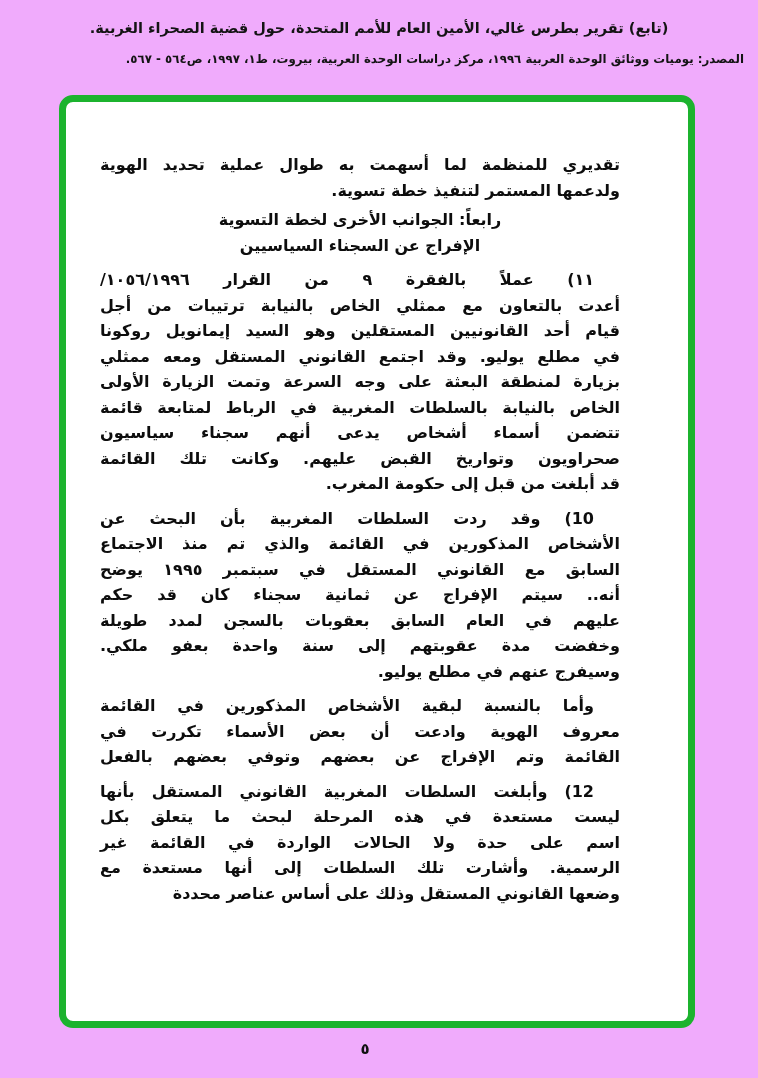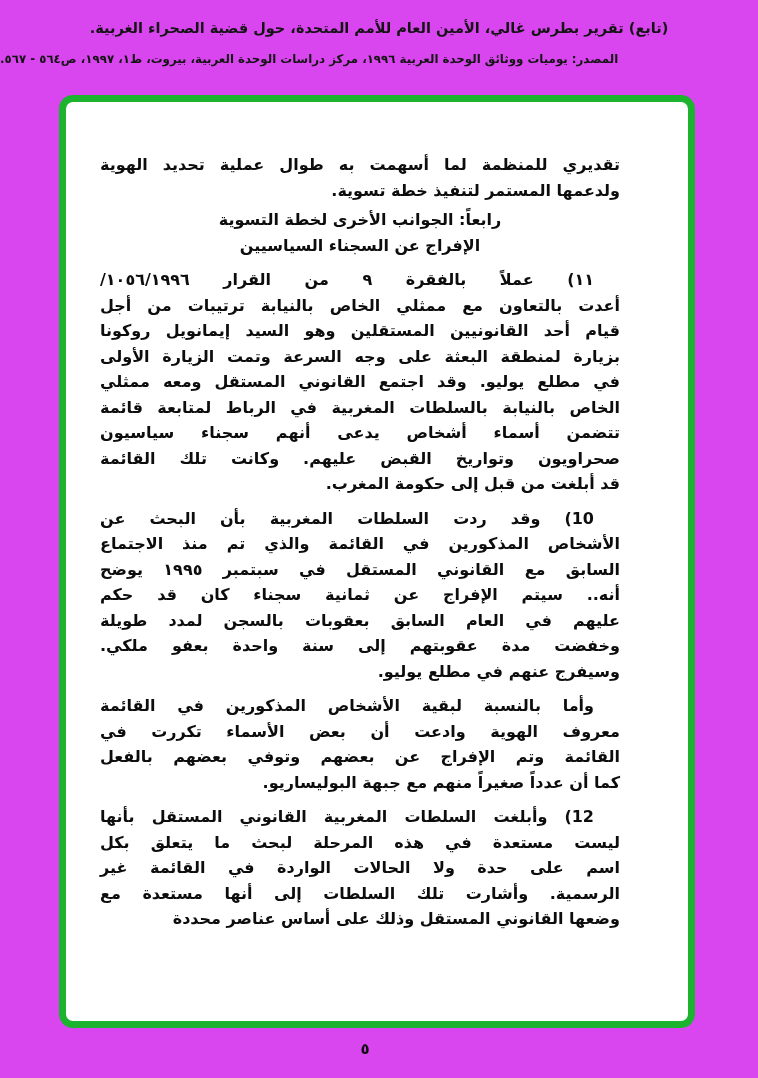--- a/index.html
+++ b/index.html
@@ -8,42 +8,42 @@
     background: #ffffff;
   }
   body {
     font-family: "DejaVu Sans", sans-serif;
     color: #111111;
   }
   .page {
     position: relative;
     width: 758px;
     height: 1078px;
-    background: #d946ef;
+    background: #f0abfc;
     overflow: hidden;
     direction: rtl;
   }
   
   .hdr-title {
     position: absolute;
     top: 20px;
     right: 0;
     left: 0;
     text-align: center;
     font-size: 14.5px;
     font-weight: bold;
     letter-spacing: 0px;
     color: #141414;
   }
   .hdr-source {
     position: absolute;
     top: 52px;
     right: 14px;
     left: 0;
-    text-align: left;
+    text-align: right;
     font-size: 11.8px;
     font-weight: bold;
     color: #141414;
   }
   
   .doc-frame {
     position: absolute;
     top: 95px;
     left: 59px;
     width: 636px;
@@ -116,43 +116,42 @@
       <div class="ln last">ولدعمها المستمر لتنفيذ خطة تسوية.</div>
     </div>
 
     <div class="doc-heading h1">رابعاً: الجوانب الأخرى لخطة التسوية</div>
     <div class="doc-heading h2">الإفراج عن السجناء السياسيين</div>
 
     <div class="para p11">
       <div class="ln first">١١) عملاً بالفقرة ٩ من القرار ١٠٥٦/١٩٩٦/</div>
       <div class="ln">أعدت بالتعاون مع ممثلي الخاص بالنيابة ترتيبات من أجل</div>
       <div class="ln">قيام أحد القانونيين المستقلين وهو السيد إيمانويل روكونا</div>
+      <div class="ln">في مطلع يوليو. وقد اجتمع القانوني المستقل ومعه ممثلي</div>
       <div class="ln">بزيارة لمنطقة البعثة على وجه السرعة وتمت الزيارة الأولى</div>
-      <div class="ln">في مطلع يوليو. وقد اجتمع القانوني المستقل ومعه ممثلي</div>
       <div class="ln">الخاص بالنيابة بالسلطات المغربية في الرباط لمتابعة قائمة</div>
       <div class="ln">تتضمن أسماء أشخاص يدعى أنهم سجناء سياسيون</div>
       <div class="ln">صحراويون وتواريخ القبض عليهم. وكانت تلك القائمة</div>
       <div class="ln last">قد أبلغت من قبل إلى حكومة المغرب.</div>
     </div>
 
     <div class="para p12">
       <div class="ln first">10) وقد ردت السلطات المغربية بأن البحث عن</div>
       <div class="ln">الأشخاص المذكورين في القائمة والذي تم منذ الاجتماع</div>
       <div class="ln">السابق مع القانوني المستقل في سبتمبر ١٩٩٥ يوضح</div>
       <div class="ln">أنه.. سيتم الإفراج عن ثمانية سجناء كان قد حكم</div>
       <div class="ln">عليهم في العام السابق بعقوبات بالسجن لمدد طويلة</div>
       <div class="ln">وخفضت مدة عقوبتهم إلى سنة واحدة بعفو ملكي.</div>
       <div class="ln last">وسيفرج عنهم في مطلع يوليو.</div>
     </div>
 
     <div class="para prest">
       <div class="ln first">وأما بالنسبة لبقية الأشخاص المذكورين في القائمة</div>
       <div class="ln">معروف الهوية وادعت أن بعض الأسماء تكررت في</div>
       <div class="ln">القائمة وتم الإفراج عن بعضهم وتوفي بعضهم بالفعل</div>
-      <div class="ln last">كما أن عدداً صغيراً منهم مع جبهة البوليساريو.</div>
     </div>
 
     <div class="para p13">
       <div class="ln first">12) وأبلغت السلطات المغربية القانوني المستقل بأنها</div>
       <div class="ln">ليست مستعدة في هذه المرحلة لبحث ما يتعلق بكل</div>
       <div class="ln">اسم على حدة ولا الحالات الواردة في القائمة غير</div>
       <div class="ln">الرسمية. وأشارت تلك السلطات إلى أنها مستعدة مع</div>
       <div class="ln last">وضعها القانوني المستقل وذلك على أساس عناصر محددة</div>
     </div>
 

